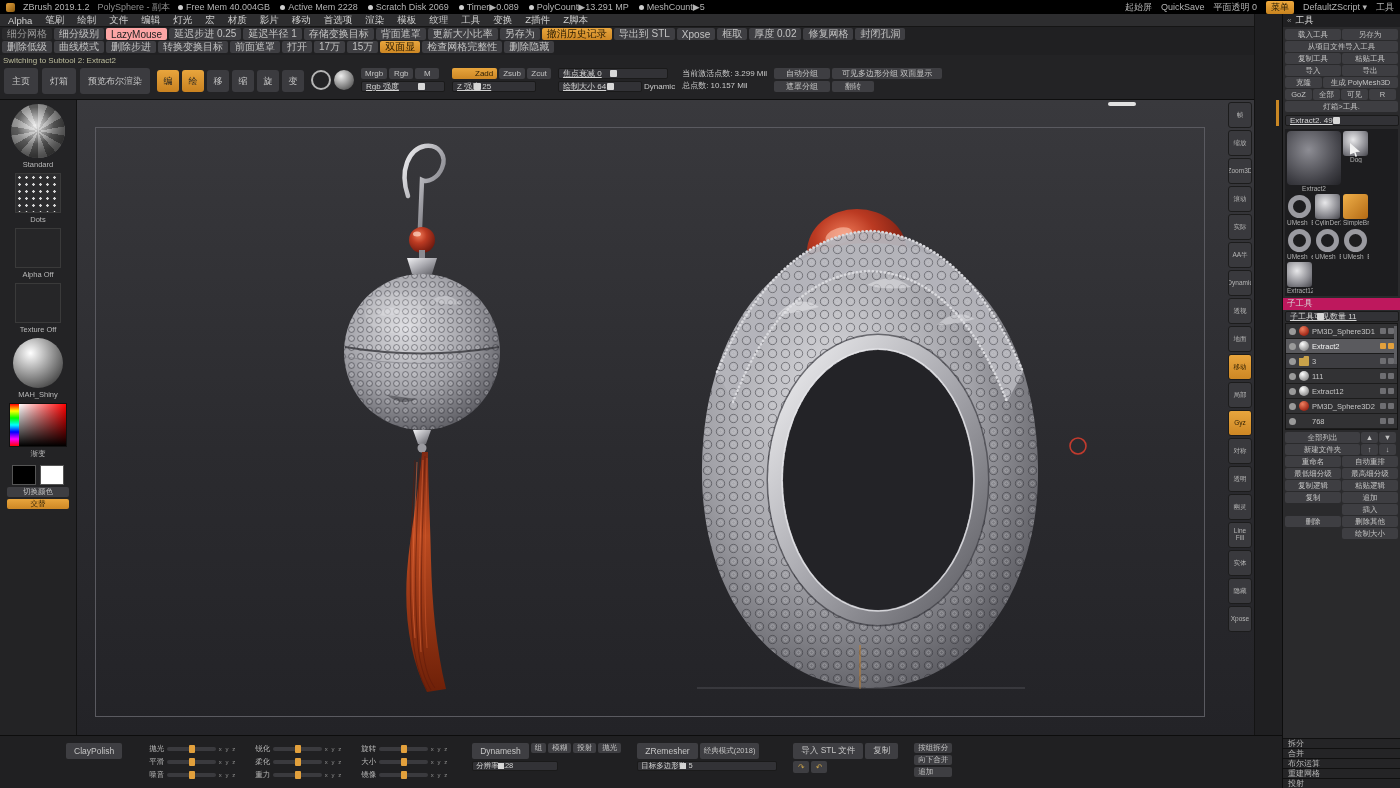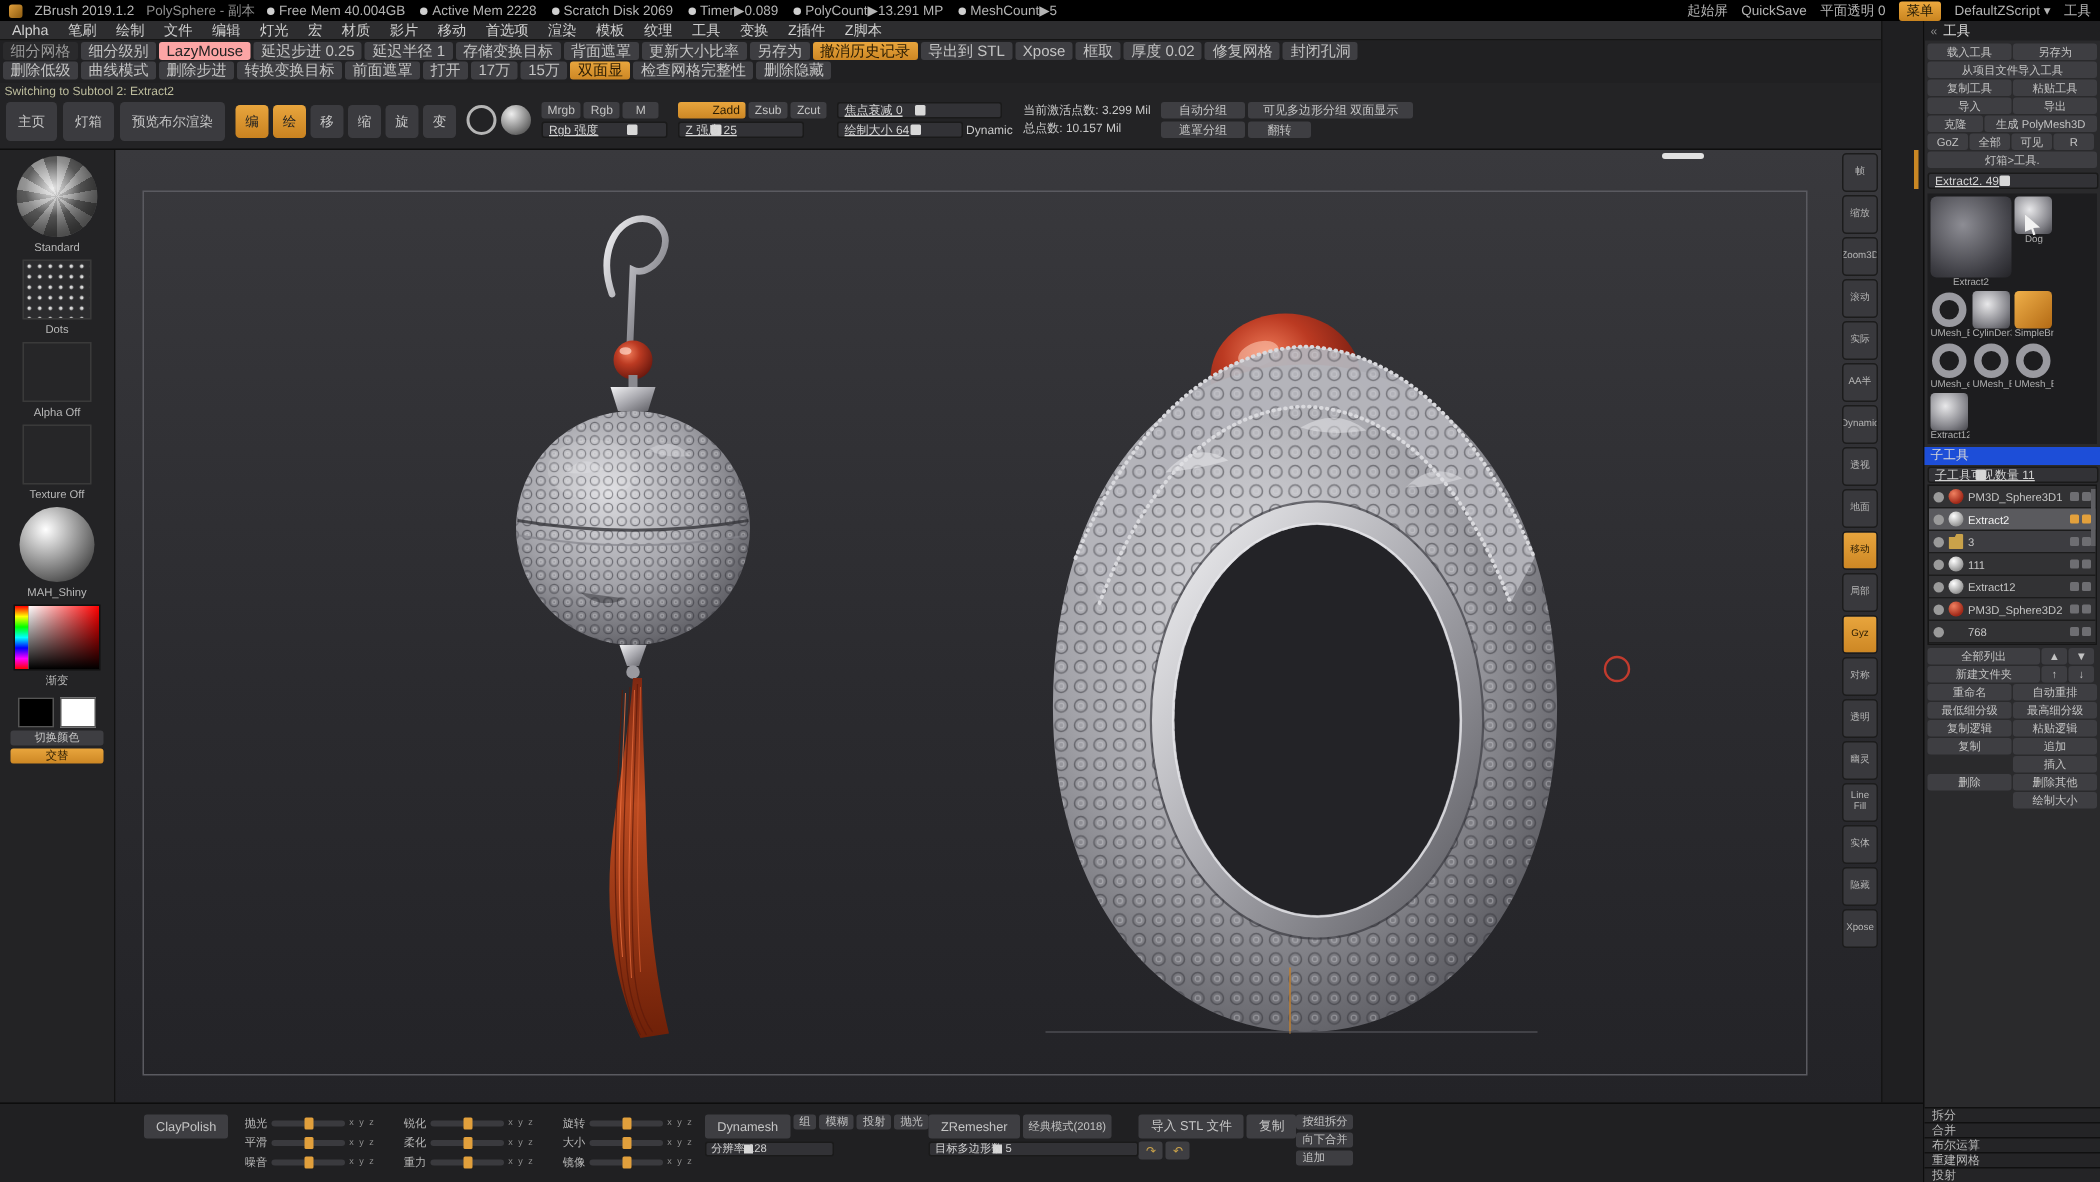--- a/index.html
+++ b/index.html
@@ -93,41 +93,41 @@
 .rp-slider{margin:1px 2px;width:114px;flex:0 0 auto;}
 .tp-thumbs{background:#1d1d1f;margin:2px;padding:2px;display:flex;flex-wrap:wrap;gap:2px;align-content:flex-start;flex:0 0 auto;}
 .tp-big{width:54px;}
 .tp-big-img{width:54px;height:54px;border-radius:4px;background:radial-gradient(circle at 40% 35%,#8d8d94,#3e3e44 70%,#232327);}
 .tp-label{font-size:6.5px;color:#b0b0b0;text-align:center;white-space:nowrap;overflow:hidden;max-width:54px;}
 .tp-item{width:26px;}
 .tp-img{width:25px;height:25px;border-radius:3px;background:radial-gradient(circle at 40% 35%,#e8e8ea,#8a8a90 60%,#44444a);}
 .tp-img.t-ring{background:none;border:5px solid #9a9aa0;border-radius:50%;width:23px;height:23px;margin:1px;}
 .tp-img.t-s{background:linear-gradient(135deg,#f0b04a,#b36a14);}
 .tp-item .tp-label{max-width:26px;}
-.st-header{height:12px;background:#1d4ed8;display:flex;align-items:center;padding:0 4px;color:#d8d8d8;font-size:8.5px;flex:0 0 auto;}
+.st-header{height:12px;background:#be185d;display:flex;align-items:center;padding:0 4px;color:#d8d8d8;font-size:8.5px;flex:0 0 auto;}
 .st-list{margin:0 2px;background:#242426;border:1px solid #161616;flex:0 0 auto;position:relative;}
 .st-row{height:15px;display:flex;align-items:center;gap:3px;padding:0 3px;border-bottom:1px solid #1c1c1c;background:#323234;color:#c5c5c5;font-size:7.5px;}
 .st-row.selected{background:#5a5a5e;color:#f2f2f2;}
 .st-row.folder{background:#3d3d41;}
 .st-eye{width:7px;height:7px;border-radius:50%;background:#9a9a9a;flex:0 0 auto;}
 .st-ic{width:10px;height:10px;border-radius:50%;flex:0 0 auto;}
 .ic-red{background:radial-gradient(circle at 35% 30%,#f08060,#a02818 70%);}
 .ic-white{background:radial-gradient(circle at 35% 30%,#fff,#888 80%);}
 .ic-folder{border-radius:1px;background:#c9a24a;clip-path:polygon(0 20%,42% 20%,52% 0,100% 0,100% 100%,0 100%);}
 .ic-none{visibility:hidden;}
 .st-label{overflow:hidden;white-space:nowrap;}
 .st-mini{margin-left:auto;display:flex;gap:2px;}
 .st-mini i{width:6px;height:6px;background:#6e6e72;border-radius:1px;}
 .st-row.selected .st-mini i{background:#e2a03c;}
 .st-scroll{position:absolute;right:0;top:2px;width:3px;height:38px;background:#5e5e62;}
 .rp-sections{margin-top:auto;flex:0 0 auto;}
 .rp-section{height:10px;background:#242426;border-top:1px solid #101010;display:flex;align-items:center;padding:0 5px;font-size:8px;color:#b8b8b8;}
 
 
-.bottomshelf{position:absolute;left:0;top:735px;width:1282px;height:53px;background:#202022;border-top:1px solid #0d0d0d;display:flex;align-items:flex-start;gap:0;padding:7px 0 0 96px;}
+.bottomshelf{position:absolute;left:0;top:735px;width:1282px;height:53px;background:#202022;border-top:1px solid #0d0d0d;display:flex;align-items:flex-start;gap:16px;padding:7px 0 0 66px;}
 .bs-btn{height:16px;padding:0 8px;background:#3e3e42;border-radius:2px;font-size:8.5px;display:flex;align-items:center;color:#c6c6c6;white-space:nowrap;}
 .bs-sliders{display:flex;flex-wrap:wrap;width:318px;gap:1px 8px;}
 .bs-slider{display:flex;align-items:center;gap:3px;width:98px;height:12px;}
 .bs-slabel{font-size:7.5px;width:26px;color:#b9b9b9;text-align:right;white-space:nowrap;}
 .bs-track{position:relative;flex:1;height:4px;background:#3a3a3e;border-radius:2px;}
 .bs-handle{position:absolute;left:45%;top:-2px;width:6px;height:8px;background:#e2a03c;border-radius:1px;}
 .bs-axis{font-size:6px;color:#8f8f8f;letter-spacing:1px;white-space:nowrap;}
 .bs-group{display:flex;flex-direction:column;gap:2px;}
 .bs-small{height:10px;padding:0 4px;background:#3e3e42;border-radius:2px;font-size:7.5px;display:flex;align-items:center;color:#c3c3c3;white-space:nowrap;}
 .bs-slider2{position:relative;width:86px;height:10px;background:#323236;border:1px solid #1a1a1a;border-radius:2px;font-size:7.5px;display:flex;align-items:center;padding:0 3px;color:#d0d0d0;overflow:hidden;white-space:nowrap;}

